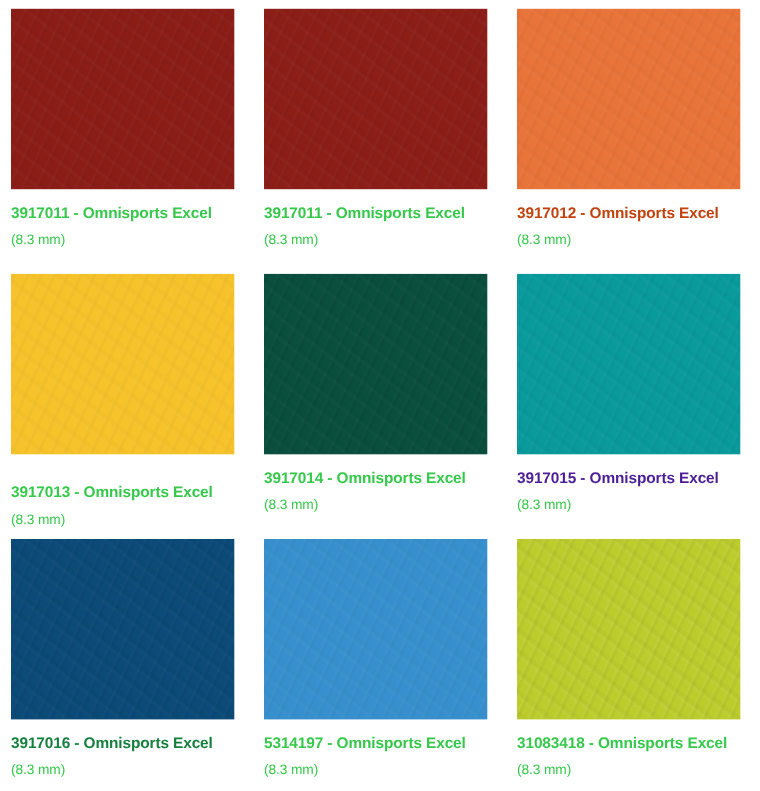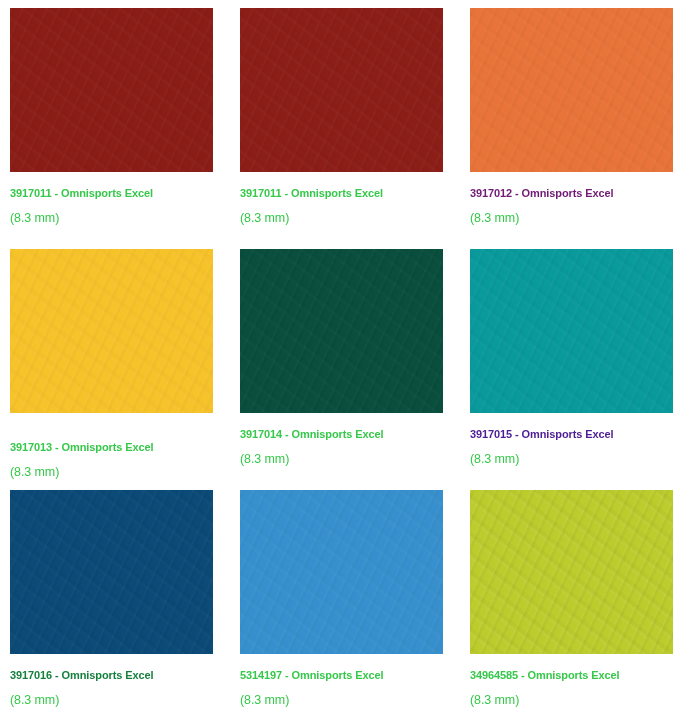--- a/index.html
+++ b/index.html
@@ -42,21 +42,21 @@
     opacity: 0.5;
     background-image:
       repeating-linear-gradient(115deg, rgba(255,255,255,0.035) 0px, rgba(255,255,255,0.035) 2px, rgba(0,0,0,0.03) 2px, rgba(0,0,0,0.03) 5px, rgba(255,255,255,0.0) 5px, rgba(255,255,255,0.0) 11px),
       repeating-linear-gradient(38deg, rgba(255,255,255,0.03) 0px, rgba(255,255,255,0.03) 3px, rgba(0,0,0,0.025) 3px, rgba(0,0,0,0.025) 7px, rgba(255,255,255,0.0) 7px, rgba(255,255,255,0.0) 15px);
     pointer-events: none;
   }
   .swatch-chip.tex-strong .tex { opacity: 1; }
 
   .swatch-label {
     margin-top: 9px;
-    font-size: 11px;
+    font-size: 14px;
     font-weight: bold;
     line-height: 25px;
     letter-spacing: -0.1px;
     color: #35c84a;
     white-space: nowrap;
   }
   .swatch-sub {
     font-size: 12.5px;
     font-weight: normal;
     line-height: 25px;
@@ -85,21 +85,21 @@
         </div>
         <div class="swatch-label" style="color: rgb(53, 200, 74);">3917011 - Omnisports Excel</div>
         <div class="swatch-sub" style="color: rgb(53, 200, 74);">(8.3 mm)</div>
       </a>
     </div>
     <div class="swatch-cell">
       <a class="swatch-link" href="#">
         <div class="swatch-chip" style="background: rgb(232, 116, 57);">
           <div class="tex"></div>
         </div>
-        <div class="swatch-label" style="color: #701a75;">3917012 - Omnisports Excel</div>
+        <div class="swatch-label" style="color: #c2410c;">3917012 - Omnisports Excel</div>
         <div class="swatch-sub" style="color: rgb(53, 200, 74);">(8.3 mm)</div>
       </a>
     </div>
     <div class="swatch-cell">
       <a class="swatch-link" href="#">
         <div class="swatch-chip" style="background: rgb(246, 195, 43);">
           <div class="tex"></div>
         </div>
         <div class="swatch-label" style="color: rgb(53, 200, 74); margin-top: 22px;">3917013 - Omnisports Excel</div>
         <div class="swatch-sub" style="color: rgb(53, 200, 74);">(8.3 mm)</div>
@@ -139,17 +139,17 @@
         </div>
         <div class="swatch-label" style="color: rgb(53, 200, 74);">5314197 - Omnisports Excel</div>
         <div class="swatch-sub" style="color: rgb(53, 200, 74);">(8.3 mm)</div>
       </a>
     </div>
     <div class="swatch-cell">
       <a class="swatch-link" href="#">
         <div class="swatch-chip tex-strong" style="background: rgb(188, 204, 45);">
           <div class="tex"></div>
         </div>
-        <div class="swatch-label" style="color: rgb(53, 200, 74);">34964585 - Omnisports Excel</div>
+        <div class="swatch-label" style="color: rgb(53, 200, 74);">31083418 - Omnisports Excel</div>
         <div class="swatch-sub" style="color: rgb(53, 200, 74);">(8.3 mm)</div>
       </a>
     </div>
   </div>
 
 </body></html>

